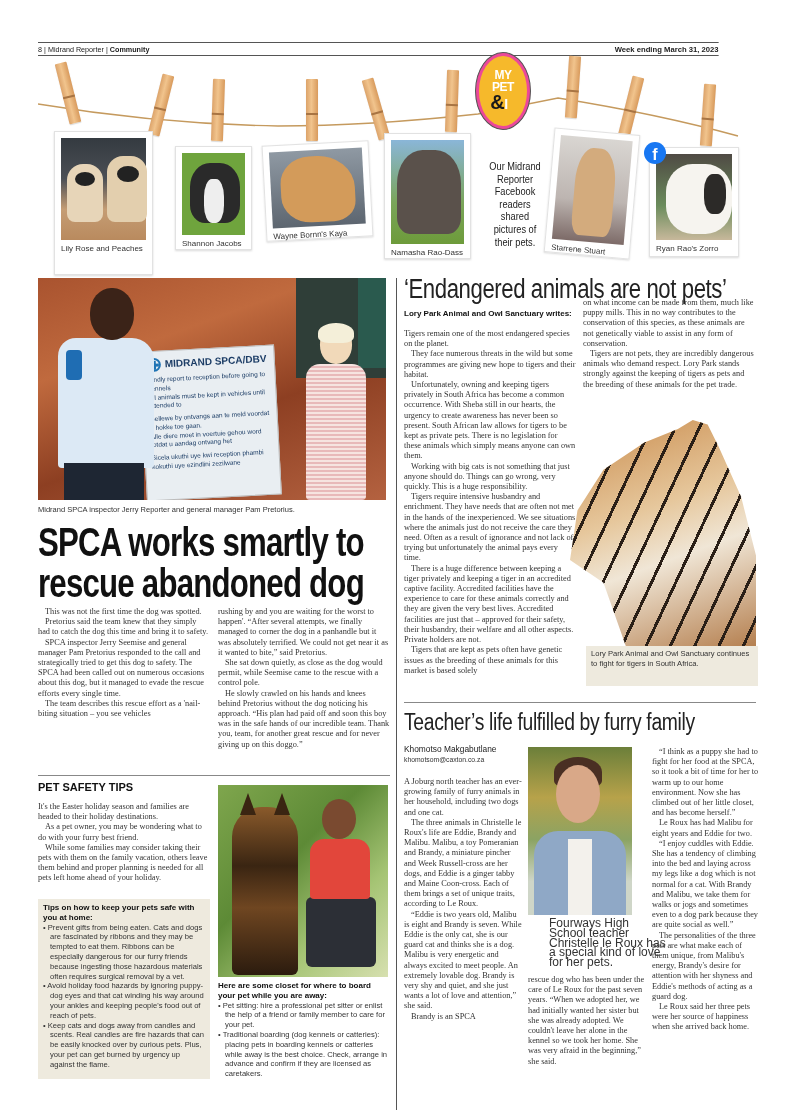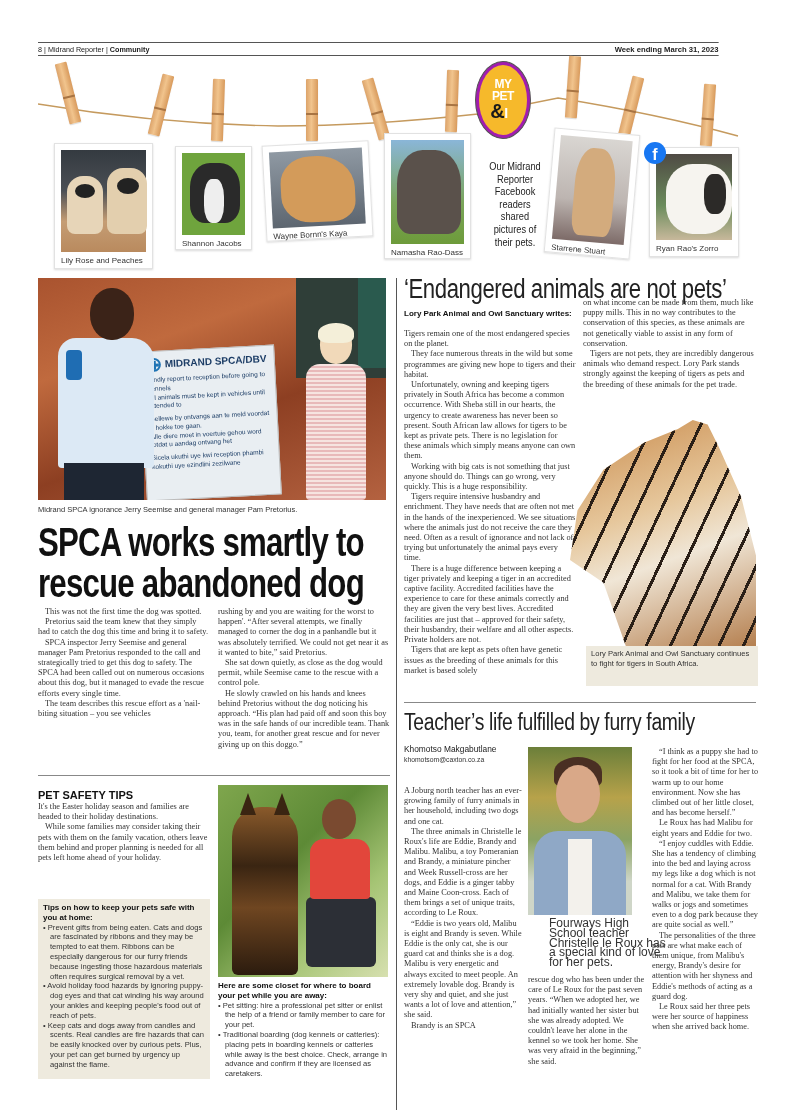--- a/index.html
+++ b/index.html
@@ -7,21 +7,21 @@
   .abs { position: absolute; }
 
   
   .header { left: 38px; top: 42px; width: 709px; height: 14px; border-top: 1.5px solid #555; border-bottom: 1.5px solid #555; display: flex; justify-content: space-between; align-items: center; font-family: "Liberation Sans", sans-serif; font-size: 7.5px; color: #222; padding-top: 1px; transform: scaleX(0.96); transform-origin: left; }
   .header .left span.bold, .header .right { font-weight: bold; }
   .header .right { font-size: 8px; }
   .peg { position: absolute; width: 12px; height: 62px; background: linear-gradient(90deg,#dca36a,#f1c48d 45%,#d89a5c); border-radius: 1px; box-shadow: 0 1px 1px rgba(0,0,0,0.15); }
   .peg::after { content:""; position:absolute; left:0; right:0; top:55%; height:2px; background:#a87443; }
 
   
-  .logo { left: 475px; top: 61px; width: 56px; height: 78px; border-radius: 50%; border: 1px solid #555; background: #a21caf; display: flex; align-items: center; justify-content: center; }
+  .logo { left: 475px; top: 52px; width: 56px; height: 78px; border-radius: 50%; border: 1px solid #555; background: #ec4899; display: flex; align-items: center; justify-content: center; }
   .logo-inner { width: 48px; height: 70px; border-radius: 50%; background: #f6b92b; display: flex; flex-direction: column; align-items: center; justify-content: center; font-family: "Liberation Sans", sans-serif; font-weight: bold; color: #fff; line-height: 0.95; font-size: 12px; letter-spacing: -0.5px; }
   .logo-inner .amp { color: #1a1a1a; font-size: 20px; margin-left: -8px; }
   .logo-inner .amp b { color: #fff; font-size: 14px; }
 
   
   .polaroid { position: absolute; background: #fff; border: 1px solid #e2e2e2; box-shadow: 0 1px 2px rgba(0,0,0,0.15); padding: 6px 6px 0 6px; }
   .polaroid .photo { width: 100%; }
   .polaroid .cap { font-family: "Liberation Sans", sans-serif; font-size: 8px; color: #333; padding: 4px 0 4px 0; white-space: nowrap; }
   .fb { position: absolute; width: 22px; height: 22px; border-radius: 50%; background: #1877f2; color: #fff; font-family: "Liberation Sans", sans-serif; font-weight: bold; font-size: 16px; display: flex; align-items: flex-end; justify-content: center; overflow: hidden; }
   .blurb { left: 480px; top: 160px; width: 70px; text-align: center; font-family: "Liberation Sans", sans-serif; font-size: 10.5px; line-height: 1.2; color: #222; transform: scaleX(0.88); }
@@ -52,21 +52,21 @@
   .headline1 { left: 38px; top: 522px; width: 350px; font-family: "Liberation Sans", sans-serif; font-weight: bold; font-size: 40px; line-height: 41px; letter-spacing: -1px; color: #111; transform: scaleX(0.78); transform-origin: left top; width: 450px; }
 
   .body { font-family: "Liberation Serif", serif; font-size: 8.3px; line-height: 10.2px; color: #333; text-align: left; }
   .body p { text-indent: 7px; }
   .body p.first { text-indent: 0; }
 
   .col-a { left: 38px; top: 607px; width: 172px; }
   .col-b { left: 218px; top: 607px; width: 172px; }
 
   
-  .tips-head { left: 38px; top: 775px; width: 352px; border-top: 1.5px solid #888; padding-top: 13px; font-family: "Liberation Sans", sans-serif; font-weight: bold; font-size: 11px; color: #111; }
+  .tips-head { left: 38px; top: 775px; width: 352px; border-top: 1.5px solid #888; padding-top: 5px; font-family: "Liberation Sans", sans-serif; font-weight: bold; font-size: 11px; color: #111; }
   .tips-body { left: 38px; top: 802px; width: 172px; }
   .tipbox { left: 38px; top: 899px; width: 172px; height: 180px; background: #eeeade; padding: 4px 5px; font-family: "Liberation Sans", sans-serif; font-size: 7.6px; line-height: 9.8px; color: #333; }
   .tipbox .ttl { font-weight: bold; color: #111; font-size: 8px; }
   .tipbox ul, .board ul { list-style: none; }
   .tipbox li, .board li { padding-left: 7px; text-indent: -7px; }
   .tipbox li::before, .board li::before { content: "• "; }
 
   .dogphoto { left: 218px; top: 785px; width: 170px; height: 192px; overflow: hidden; background: linear-gradient(135deg,#7fa64d,#5d8a36 40%,#a5c474 70%,#d7e0b0); }
   .shep { position:absolute; left:14px; top:22px; width:66px; height:168px; background: linear-gradient(180deg,#8a5a2b,#3a2512 35%,#6f4621 60%,#2b1b0e); border-radius: 30px 30px 6px 6px; }
   .shep .ear { position:absolute; top:-14px; width:16px; height:22px; background:#3a2512; clip-path: polygon(50% 0,100% 100%,0 100%); }
@@ -88,21 +88,21 @@
   .tiger-shape { position:absolute; left: 10px; top: 0; width: 186px; height: 226px; background:
       repeating-linear-gradient(115deg, transparent 0 9px, #2a1f17 9px 12px, transparent 12px 22px),
       linear-gradient(160deg,#c98b4c,#e6c79c 40%,#f0e6d6 60%,#b58050);
       clip-path: polygon(4% 40%,18% 22%,40% 10%,58% 4%,66% 0%,74% 2%,80% 12%,92% 34%,100% 60%,100% 100%,30% 100%,18% 72%,0% 62%); }
   .tigercap { left: 586px; top: 646px; width: 172px; height: 40px; background: #eeeade; padding: 3px 5px; font-family: "Liberation Sans", sans-serif; font-size: 7.6px; line-height: 9.6px; color: #333; }
 
   .hdiv { height: 1px; background: #888; }
   .headline3 { left: 404px; top: 709px; font-family: "Liberation Sans", sans-serif; font-size: 23px; color: #222; letter-spacing: -0.4px; transform: scaleX(0.84); transform-origin: left top; white-space: nowrap; }
   .author { left: 404px; top: 743px; font-family: "Liberation Sans", sans-serif; font-size: 9.5px; color: #222; transform: scaleX(0.88); transform-origin: left top; white-space: nowrap; }
   .email { left: 404px; top: 756px; font-family: "Liberation Sans", sans-serif; font-size: 6.8px; color: #333; }
-  .col-e { left: 404px; top: 777px; width: 118px; margin-top: 9px; }
+  .col-e { left: 404px; top: 777px; width: 118px; }
   .teacher { left: 528px; top: 747px; width: 104px; height: 168px; overflow: hidden; background: linear-gradient(180deg,#6b7f3a,#b7a24a 30%,#8ba363 55%,#cfd6c8 80%); }
   .teacher .head { position:absolute; left:28px; top:18px; width:44px; height:58px; background:#d9a888; border-radius:50%; }
   .teacher .hair { position:absolute; left:26px; top:10px; width:48px; height:30px; background:#4a2f23; border-radius:50% 50% 20% 20%; }
   .teacher .jacket { position:absolute; left:6px; top:84px; width:92px; height:84px; background:#8fa8c6; border-radius:24px 24px 0 0; }
   .teacher .shirt { position:absolute; left:40px; top:92px; width:24px; height:76px; background:#f3f1ec; }
   .teachcap { left: 528px; top: 919px; width: 118px; font-family: "Liberation Sans", sans-serif; font-size: 12px; line-height: 9.8px; color: #333; margin-left: 21px; }
   .col-f { left: 528px; top: 975px; width: 118px; }
   .col-g { left: 652px; top: 747px; width: 108px; }
 </style>
 </head>
@@ -131,21 +131,21 @@
 <div class="peg" style="left:702px;top:84px;transform:rotate(4deg);"></div>
 
 <div class="abs logo">
   <div class="logo-inner">
     <span>MY</span>
     <span>PET</span>
     <span class="amp"><span>&amp;</span><b>I</b></span>
   </div>
 </div>
 
-<div class="polaroid" style="left:54px;top:143px;width:99px;height:126px;">
+<div class="polaroid" style="left:54px;top:131px;width:99px;height:144px;">
   <div class="photo" style="height:102px;background:linear-gradient(180deg,#343a40 0,#4b4f55 40%,#c59d74 70%,#b98a5e 100%);position:relative;">
     <div style="position:absolute;left:6px;top:26px;width:36px;height:58px;background:#e7d5b8;border-radius:16px 16px 8px 8px;"></div>
     <div style="position:absolute;left:46px;top:18px;width:40px;height:66px;background:#e3cfae;border-radius:16px 16px 8px 8px;"></div>
     <div style="position:absolute;left:14px;top:34px;width:20px;height:14px;background:#222;border-radius:50%;"></div>
     <div style="position:absolute;left:56px;top:28px;width:22px;height:16px;background:#222;border-radius:50%;"></div>
   </div>
   <div class="cap">Lily Rose and Peaches</div>
 </div>
 
 <div class="polaroid" style="left:175px;top:146px;width:77px;height:104px;">
@@ -212,39 +212,40 @@
       <div class="badge"></div>
       <div class="legs"></div>
       <div class="head"></div>
     </div>
   <div class="woman">
       <div class="dress"></div>
       <div class="head"></div>
       <div class="hair"></div>
     </div>
 </div>
-<div class="abs maincap">Midrand SPCA ignorance Jerry Seemise and general manager Pam Pretorius.</div>
+<div class="abs maincap">Midrand SPCA inspector Jerry Reporter and general manager Pam Pretorius.</div>
 
 <div class="abs headline1">SPCA works smartly to rescue abandoned dog</div>
 
 <div class="abs body col-a">
   <p>This was not the first time the dog was spotted.</p>
   <p>Pretorius said the team knew that they simply had to catch the dog this time and bring it to safety.</p>
   <p>SPCA inspector Jerry Seemise and general manager Pam Pretorius responded to the call and strategically tried to get this dog to safety. The SPCA had been called out on numerous occasions about this dog, but it managed to evade the rescue efforts every single time.</p>
   <p>The team describes this rescue effort as a 'nail-biting situation – you see vehicles</p>
 </div>
 <div class="abs body col-b">
   <p class="first">rushing by and you are waiting for the worst to happen'. “After several attempts, we finally managed to corner the dog in a panhandle but it was absolutely terrified. We could not get near it as it wanted to bite,” said Pretorius.</p>
   <p>She sat down quietly, as close as the dog would permit, while Seemise came to the rescue with a control pole.</p>
   <p>He slowly crawled on his hands and knees behind Pretorius without the dog noticing his approach. “His plan had paid off and soon this boy was in the safe hands of our incredible team. Thank you, team, for another great rescue and for never giving up on this doggo.”</p>
 </div>
 
 <div class="abs tips-head">PET SAFETY TIPS</div>
 <div class="abs body tips-body">
   <p class="first">It's the Easter holiday season and families are headed to their holiday destinations.</p>
+  <p>As a pet owner, you may be wondering what to do with your furry best friend.</p>
   <p>While some families may consider taking their pets with them on the family vacation, others leave them behind and proper planning is needed for all pets left home ahead of your holiday.</p>
 </div>
 <div class="abs tipbox">
   <div class="ttl">Tips on how to keep your pets safe with you at home:</div>
   <ul>
     <li>Prevent gifts from being eaten. Cats and dogs are fascinated by ribbons and they may be tempted to eat them. Ribbons can be especially dangerous for our furry friends because ingesting those hazardous materials often requires surgical removal by a vet.</li>
     <li>Avoid holiday food hazards by ignoring puppy-dog eyes and that cat winding his way around your ankles and keeping people's food out of reach of pets.</li>
     <li>Keep cats and dogs away from candles and scents. Real candles are fire hazards that can be easily knocked over by curious pets. Plus, your pet can get burned by urgency up against the flame.</li>
   </ul>
 </div>

